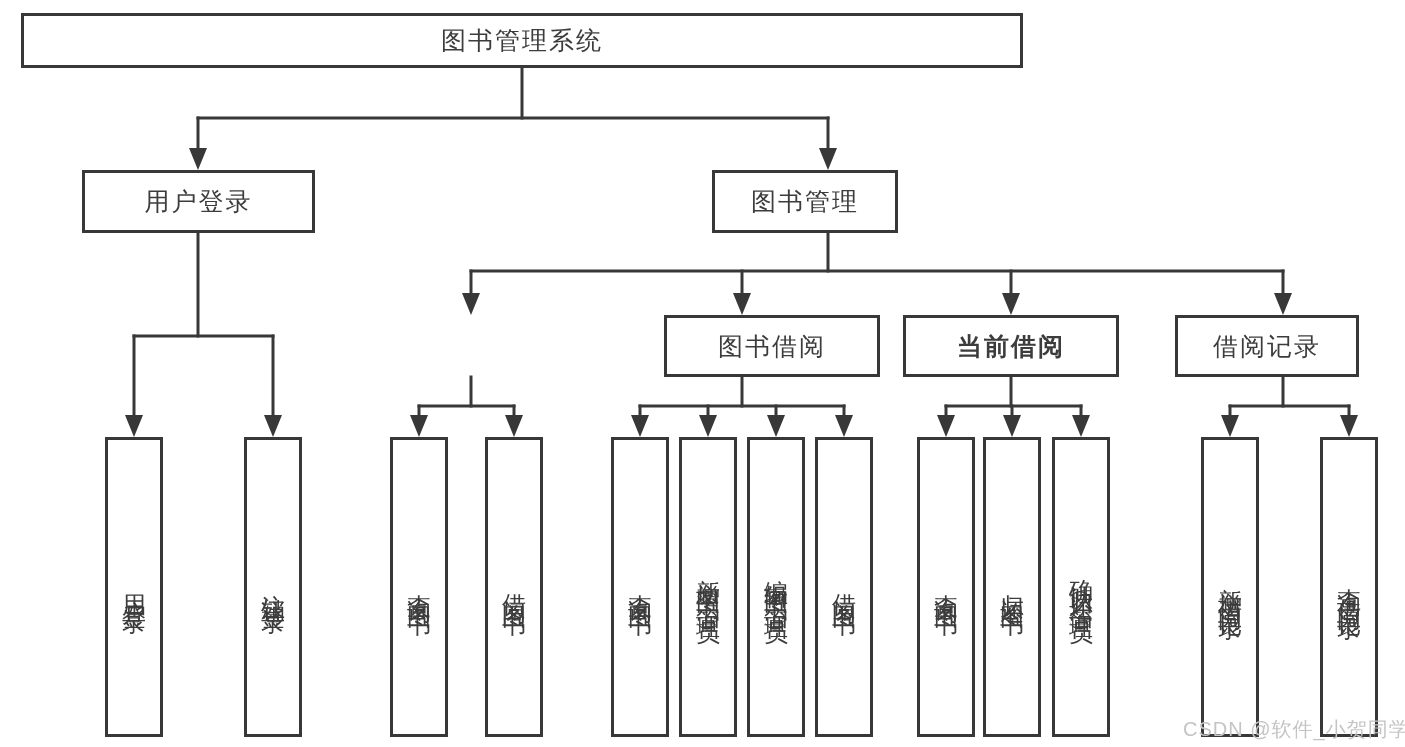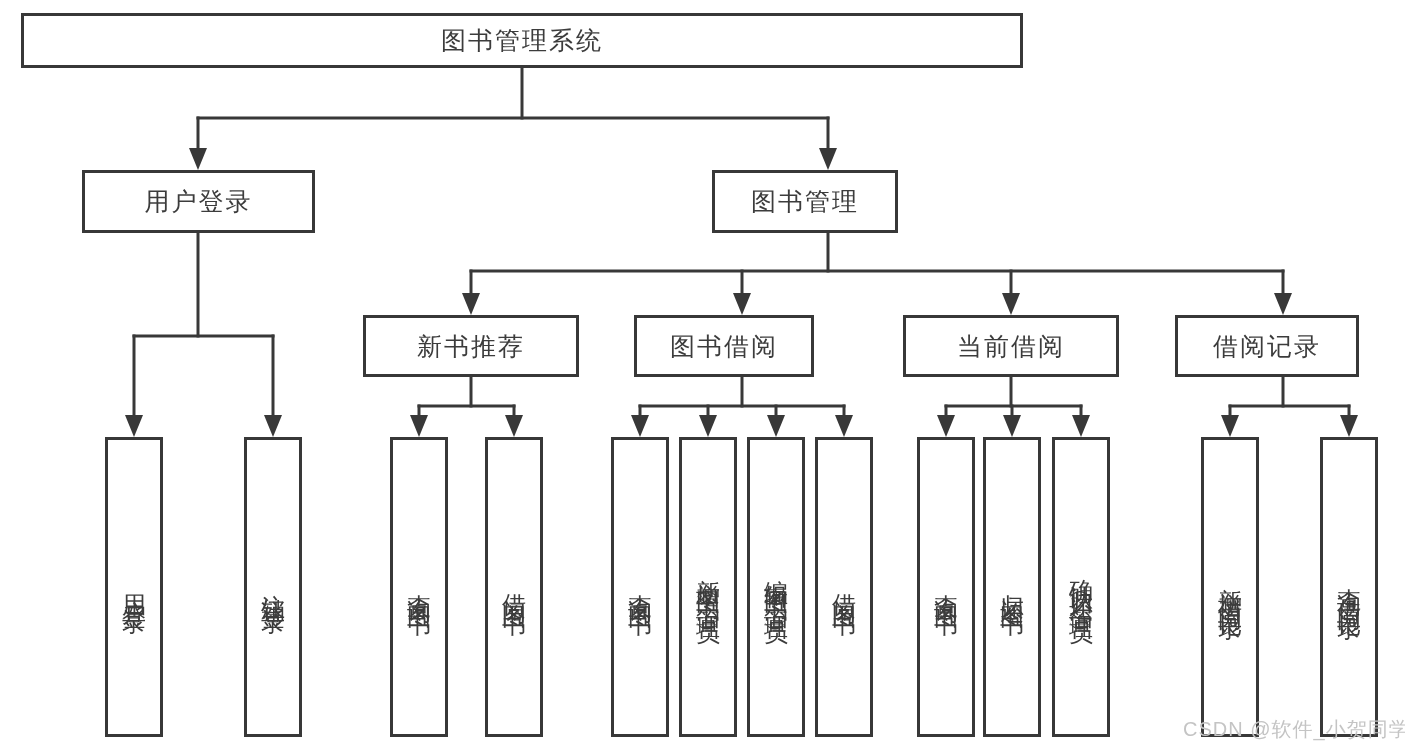--- a/index.html
+++ b/index.html
@@ -154,23 +154,22 @@
       <line x1="1349" y1="406" x2="1349" y2="419"></line>
       <polygon points="1340,415 1358,415 1349,437"></polygon>
     </g>
   </svg>
 
   <div class="node h" style="left:21px; top:13px; width:1002px; height:55px;">图书管理系统</div>
 
   <div class="node h" style="left:82px; top:170px; width:233px; height:63px;">用户登录</div>
   <div class="node h" style="left:712px; top:170px; width:186px; height:63px;">图书管理</div>
 
-  <div class="node h" style="left:363px; top:315px; width:216px; height:62px;">新书推荐</div>
-  <div class="node h" style="left:634px; top:315px; width:180px; height:62px;">图书借阅</div>
-  <div class="node h" style="left:903px; top:315px; width:216px; height:62px;">当前借阅</div>
+  <div class="node h" style="left:664px; top:315px; width:216px; height:62px;">图书借阅</div>
+  <div class="node h" style="left:903px; top:315px; width:216px; height:62px;font-weight:bold;">当前借阅</div>
   <div class="node h" style="left:1175px; top:315px; width:184px; height:62px;">借阅记录</div>
 
   <div class="node v" style="left:105px; top:437px; width:58px; height:300px;">
     <span class="vtext">用户登录</span>
   </div>
   <div class="node v" style="left:244px; top:437px; width:58px; height:300px;">
     <span class="vtext">注销登录</span>
   </div>
 
   <div class="node v" style="left:390px; top:437px; width:58px; height:300px;">

